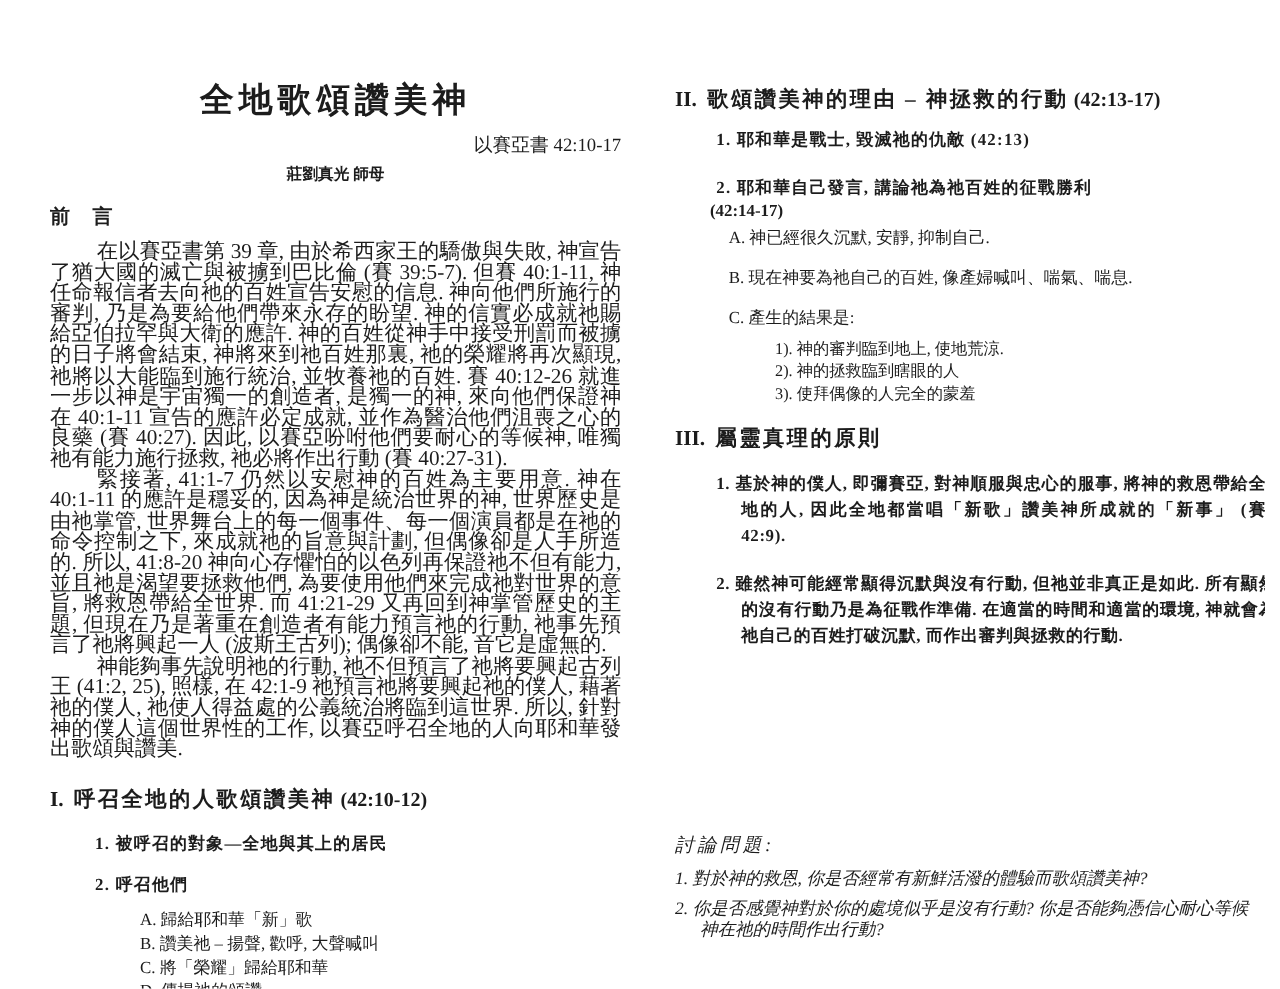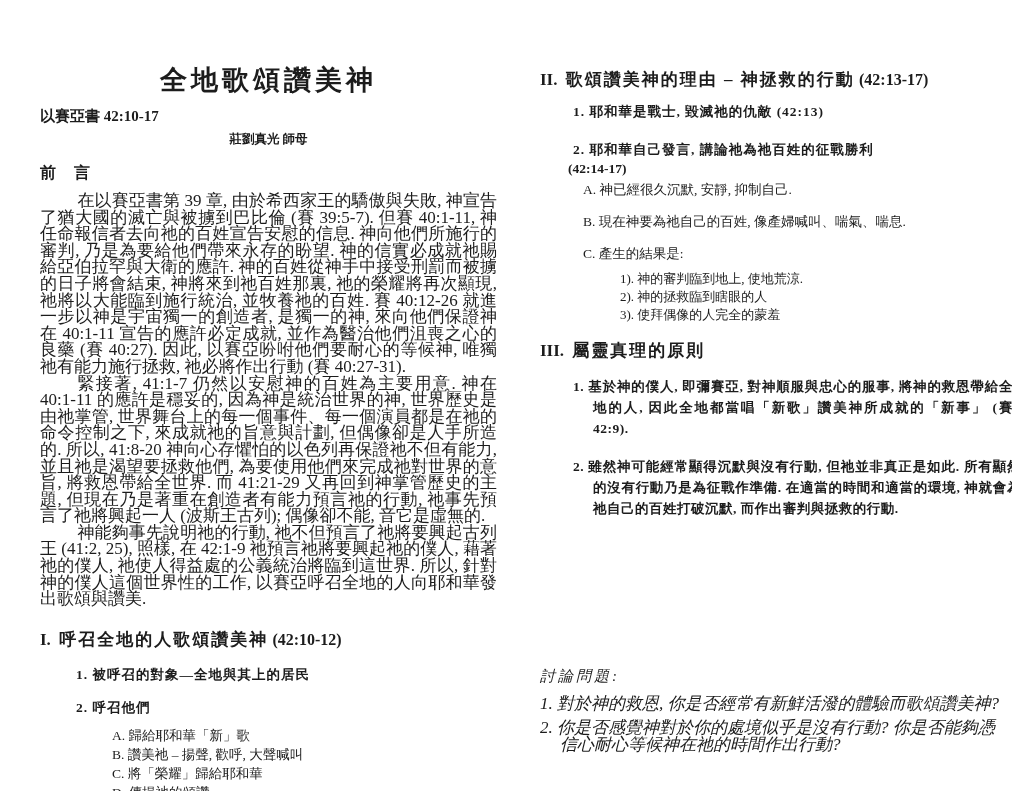--- a/index.html
+++ b/index.html
@@ -12,21 +12,21 @@
     overflow:hidden;
   }
   .col{position:absolute;}
   .col-left{left:40px;top:62px;width:457px;}
   .col-right{left:540px;top:68px;width:466px;}
 
   .doc-title{
     text-align:center;font-size:27px;font-weight:bold;
     letter-spacing:4px;margin:0 0 9px 0;
   }
-  .doc-subtitle{text-align:left;font-size:15px;font-weight:bold;margin:0 0 5px 0;}
+  .doc-subtitle{text-align:right;font-size:15px;font-weight:normal;margin:0 0 5px 0;}
   .doc-author{text-align:center;font-size:12.5px;font-weight:bold;margin:0;}
   .preface-heading{font-size:16px;font-weight:bold;letter-spacing:7px;margin:15px 0 9px 0;}
 
   .body-para{
     margin:0;font-size:17px;line-height:16.6px;
     text-align:justify;text-indent:2.2em;
   }
 
   .sec-heading{font-size:17px;font-weight:bold;margin:20px 0 0 0;white-space:nowrap;}
   .sec-heading .sec-num{margin-right:4px;}
@@ -47,21 +47,21 @@
     font-size:13.5px;font-weight:bold;line-height:21px;
     padding-left:53px;text-indent:-20px;margin-top:14px;
     text-align:justify;letter-spacing:0.5px;
   }
 
   .disc-heading{
     font-size:15px;font-weight:normal;font-style:italic;
     letter-spacing:3px;margin-top:148px;
   }
   .disc-q{
-    font-size:17px;font-style:italic;line-height:17.5px;
+    font-size:14px;font-style:italic;line-height:17.5px;
     padding-left:20px;text-indent:-20px;margin-top:6px;
   }
   .disc-q.first{margin-top:9px;}
 </style>
 </head>
 <body>
 
 <div class="page">
 
   <div class="col col-left">

